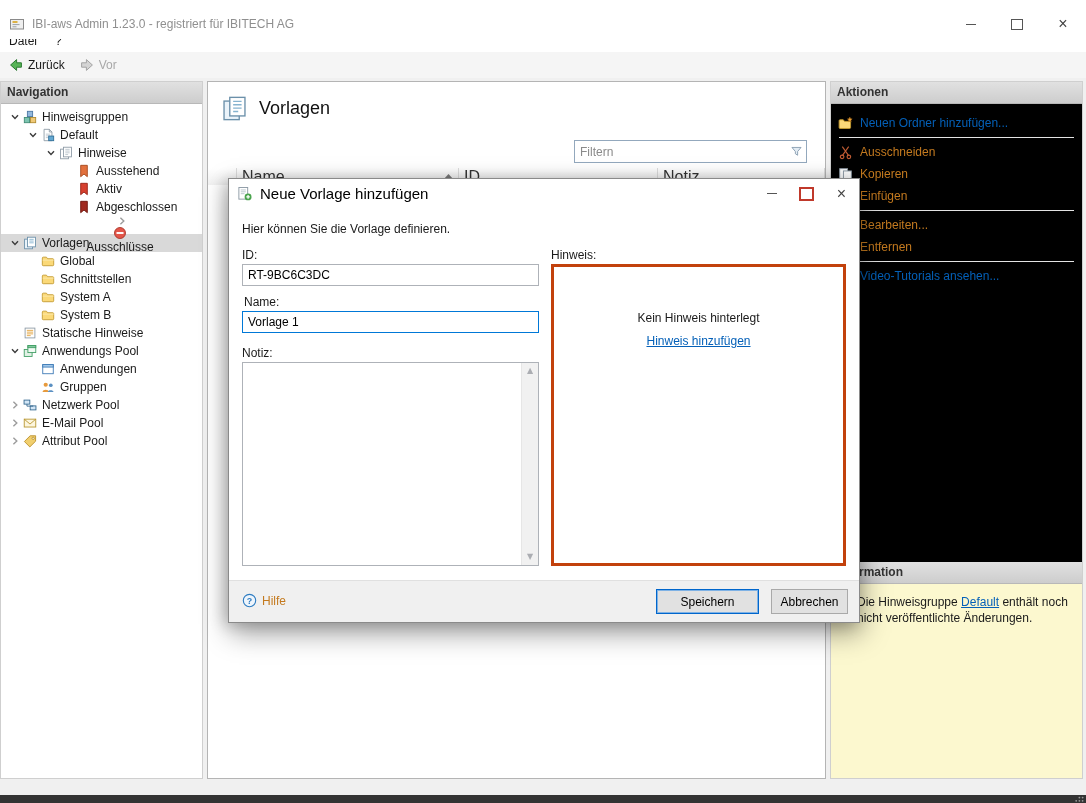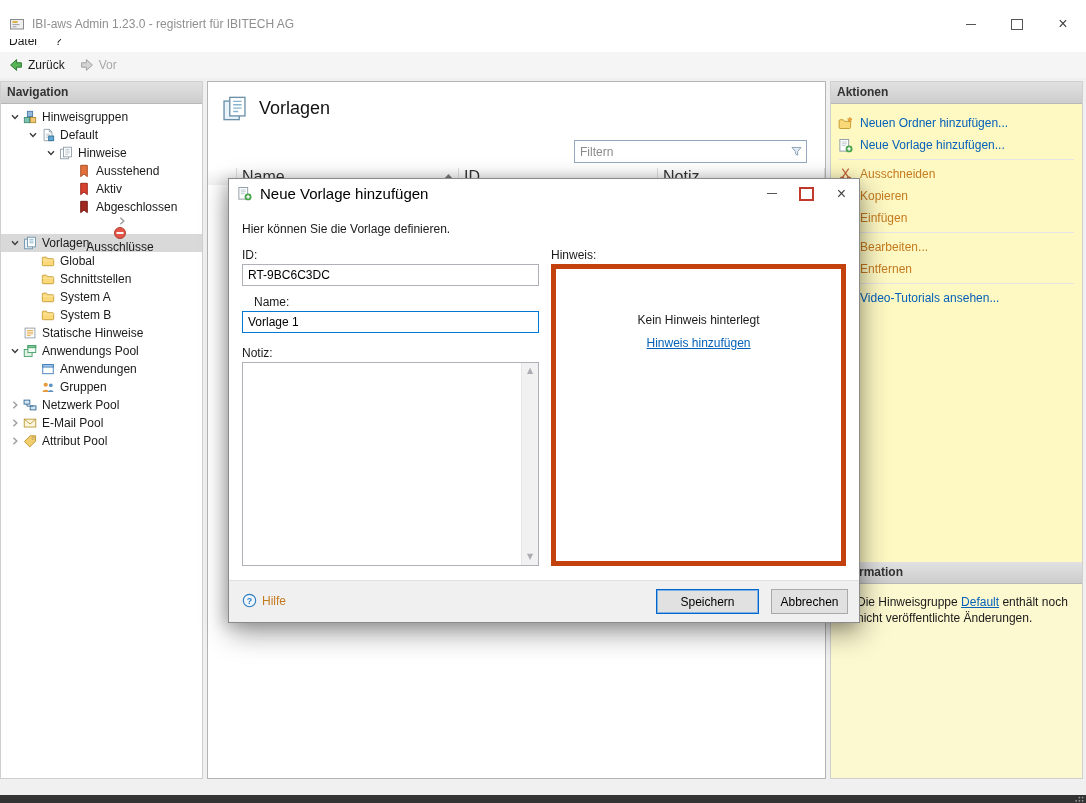--- a/index.html
+++ b/index.html
@@ -43,21 +43,21 @@
   .main-title{margin-left:11px;font-size:18px;color:#111;}
   .filter-box{position:absolute;right:18px;top:58px;width:231px;height:21px;border:1px solid #93a8bd;background:#fff;display:flex;align-items:center;}
   .filter-input{flex:1;border:none;outline:none;padding:0 5px;font:inherit;font-size:12px;color:#222;min-width:0;background:transparent;}
   .filter-input::placeholder{color:#8a8a8a;opacity:1;}
   .filter-funnel{width:20px;display:flex;justify-content:center;align-items:center;cursor:default;}
   .table-header{position:absolute;left:0;top:86px;right:0;height:17px;display:flex;background:linear-gradient(#ffffff,#f1f1f1);border-bottom:1px solid #cfcfcf;}
   .th{display:flex;align-items:center;justify-content:space-between;border-right:1px solid #dddddd;padding:0 5px;font-size:16px;color:#333;cursor:default;}
   .table-body{position:absolute;left:0;top:103px;right:0;bottom:0;background:#fff;}
 
   .right-panel{position:absolute;left:830px;top:3px;width:251px;bottom:16px;display:flex;flex-direction:column;background:#fff;border:1px solid #cfcfcf;overflow:hidden;}
-  .actions-list{background:#fef9c3;padding-top:8px;height:450px;}
+  .actions-list{background:#000000;padding-top:8px;height:450px;}
   .action-row{height:22px;display:flex;align-items:center;padding-left:7px;cursor:pointer;}
   .action-icon{width:17px;min-width:17px;display:flex;align-items:center;}
   .action-label{margin-left:5px;}
   .action-sep{height:1px;background:#e4e4e4;margin:3px 8px;}
   .info-panel{flex:1;background:#fcf8cf;padding:10px 8px 10px 26px;line-height:16px;color:#1a1a1a;}
   .info-link{color:#0460b8;text-decoration:underline;}
 
   
   .statusbar{position:absolute;left:0;right:0;bottom:0;height:8px;background:#333;}
   .grip{position:absolute;right:2px;bottom:1px;}
@@ -69,30 +69,30 @@
   .dlg-icon{margin-left:8px;width:16px;height:16px;}
   .dlg-title{margin-left:7px;font-size:15px;color:#000;}
   .dlg-controls{margin-left:auto;display:flex;height:100%;}
   .dlg-btn{width:35px;display:flex;align-items:center;justify-content:center;cursor:default;}
   .dlg-body{position:absolute;top:29px;left:0;right:0;bottom:41px;background:#fff;}
   .dlg-desc{position:absolute;left:13px;top:14px;}
   .lbl{position:absolute;font-size:12px;color:#1a1a1a;}
   .lbl-id{left:13px;top:40px;}
   .txt{position:absolute;height:22px;border:1px solid #aeb2b8;background:#fff;font:inherit;font-size:12px;padding:0 5px;color:#000;outline:none;box-sizing:border-box;}
   .txt-id{left:13px;top:56px;width:297px;}
-  .lbl-name{left:25px;top:87px;}
+  .lbl-name{left:15px;top:87px;}
   .txt-name{left:13px;top:103px;width:297px;border-color:#0078d7;}
   .lbl-notiz{left:13px;top:138px;}
   .notiz-wrap{position:absolute;left:13px;top:154px;width:297px;height:204px;border:1px solid #aeb2b8;background:#fff;box-sizing:border-box;}
   .notiz{position:absolute;left:0;top:0;width:calc(100% - 17px);height:100%;border:none;outline:none;resize:none;font:inherit;font-size:12px;padding:3px 5px;box-sizing:border-box;}
   .fake-scroll{position:absolute;right:0;top:0;width:17px;height:100%;background:#f1f1f1;border-left:1px solid #e6e6e6;
                display:flex;flex-direction:column;justify-content:space-between;align-items:center;box-sizing:border-box;}
   .sb-arrow{font-size:8px;color:#abadb2;line-height:16px;font-family:"DejaVu Sans",sans-serif;}
   .lbl-hinweis{left:322px;top:40px;}
-  .hinweis-panel{position:absolute;left:322px;top:56px;width:295px;height:302px;border:5px solid #c2410c;background:#fff;text-align:center;box-sizing:border-box;}
+  .hinweis-panel{position:absolute;left:322px;top:56px;width:295px;height:302px;border:3px solid #c2410c;background:#fff;text-align:center;box-sizing:border-box;}
   .hinweis-empty{margin-top:44px;}
   .hinweis-add{display:inline-block;margin-top:9px;color:#0460b8;text-decoration:underline;}
   .dlg-footer{position:absolute;left:0;right:0;bottom:0;height:41px;background:#f0f0f0;border-top:1px solid #e0e0e0;}
   .help-link{position:absolute;left:13px;top:12px;display:flex;align-items:center;gap:5px;color:#c47a1f;cursor:pointer;}
   .btn{position:absolute;top:8px;height:25px;font:inherit;font-size:12px;color:#000;cursor:pointer;box-sizing:border-box;}
   .btn-save{right:100px;width:103px;background:#e1e1e1;border:1px solid #0066cc;box-shadow:inset 0 0 0 1px #7fb2e5;}
   .btn-cancel{right:11px;width:77px;background:#e1e1e1;border:1px solid #a9a9a9;}
 </style>
 </head>
 <body>
@@ -431,31 +431,20 @@
       <div class="panel-header">Aktionen</div>
       <div class="actions-list" id="actionsList">
           <div class="action-row">
             <span class="action-icon">
               <svg width="15" height="15" viewBox="0 0 16 16">
                 <path d="M1.2 5c0-.6.4-1 1-1h3.4l1.3 1.7h5.6c.5 0 .9.4.9 1v5.6c0 .6-.4 1-1 1H2.2c-.6 0-1-.4-1-1z" fill="#fbd978" stroke="#c2992f"></path>
                 <path d="M12.6 1.2l.7 1.7 1.8.2-1.4 1.2.4 1.8-1.5-1-1.5 1 .4-1.8-1.4-1.2 1.8-.2z" fill="#f2a33c" stroke="#c07c16" stroke-width="0.5"></path>
               </svg>
             </span>
             <span class="action-label" style="color: rgb(4, 96, 184);">Neuen Ordner hinzufügen...</span>
-          </div>
-          <div class="action-row">
-            <span class="action-icon">
-              <svg width="15" height="15" viewBox="0 0 16 16">
-                <rect x="2" y="1.6" width="9.4" height="12.4" fill="#fff" stroke="#8d9aa5"></rect>
-                <path d="M4 4.2h5.4M4 6.2h5.4M4 8.2h4" stroke="#b9c4cc"></path>
-                <circle cx="11.8" cy="11.6" r="3.7" fill="#4aa44d"></circle>
-                <path d="M11.8 9.7v3.8M9.9 11.6h3.8" stroke="#fff" stroke-width="1.3"></path>
-              </svg>
-            </span>
-            <span class="action-label" style="color: rgb(4, 96, 184);">Neue Vorlage hinzufügen...</span>
           </div>
           <div class="action-sep"></div>
           <div class="action-row">
             <span class="action-icon">
               <svg width="15" height="15" viewBox="0 0 16 16">
                 <path d="M4.6 1.8 11.2 11M11.4 1.8 4.8 11" stroke="#bf5b33" stroke-width="1.2" fill="none"></path>
                 <circle cx="4.4" cy="12.6" r="1.9" fill="none" stroke="#bf5b33" stroke-width="1.3"></circle>
                 <circle cx="11.6" cy="12.6" r="1.9" fill="none" stroke="#bf5b33" stroke-width="1.3"></circle>
               </svg>
             </span>

